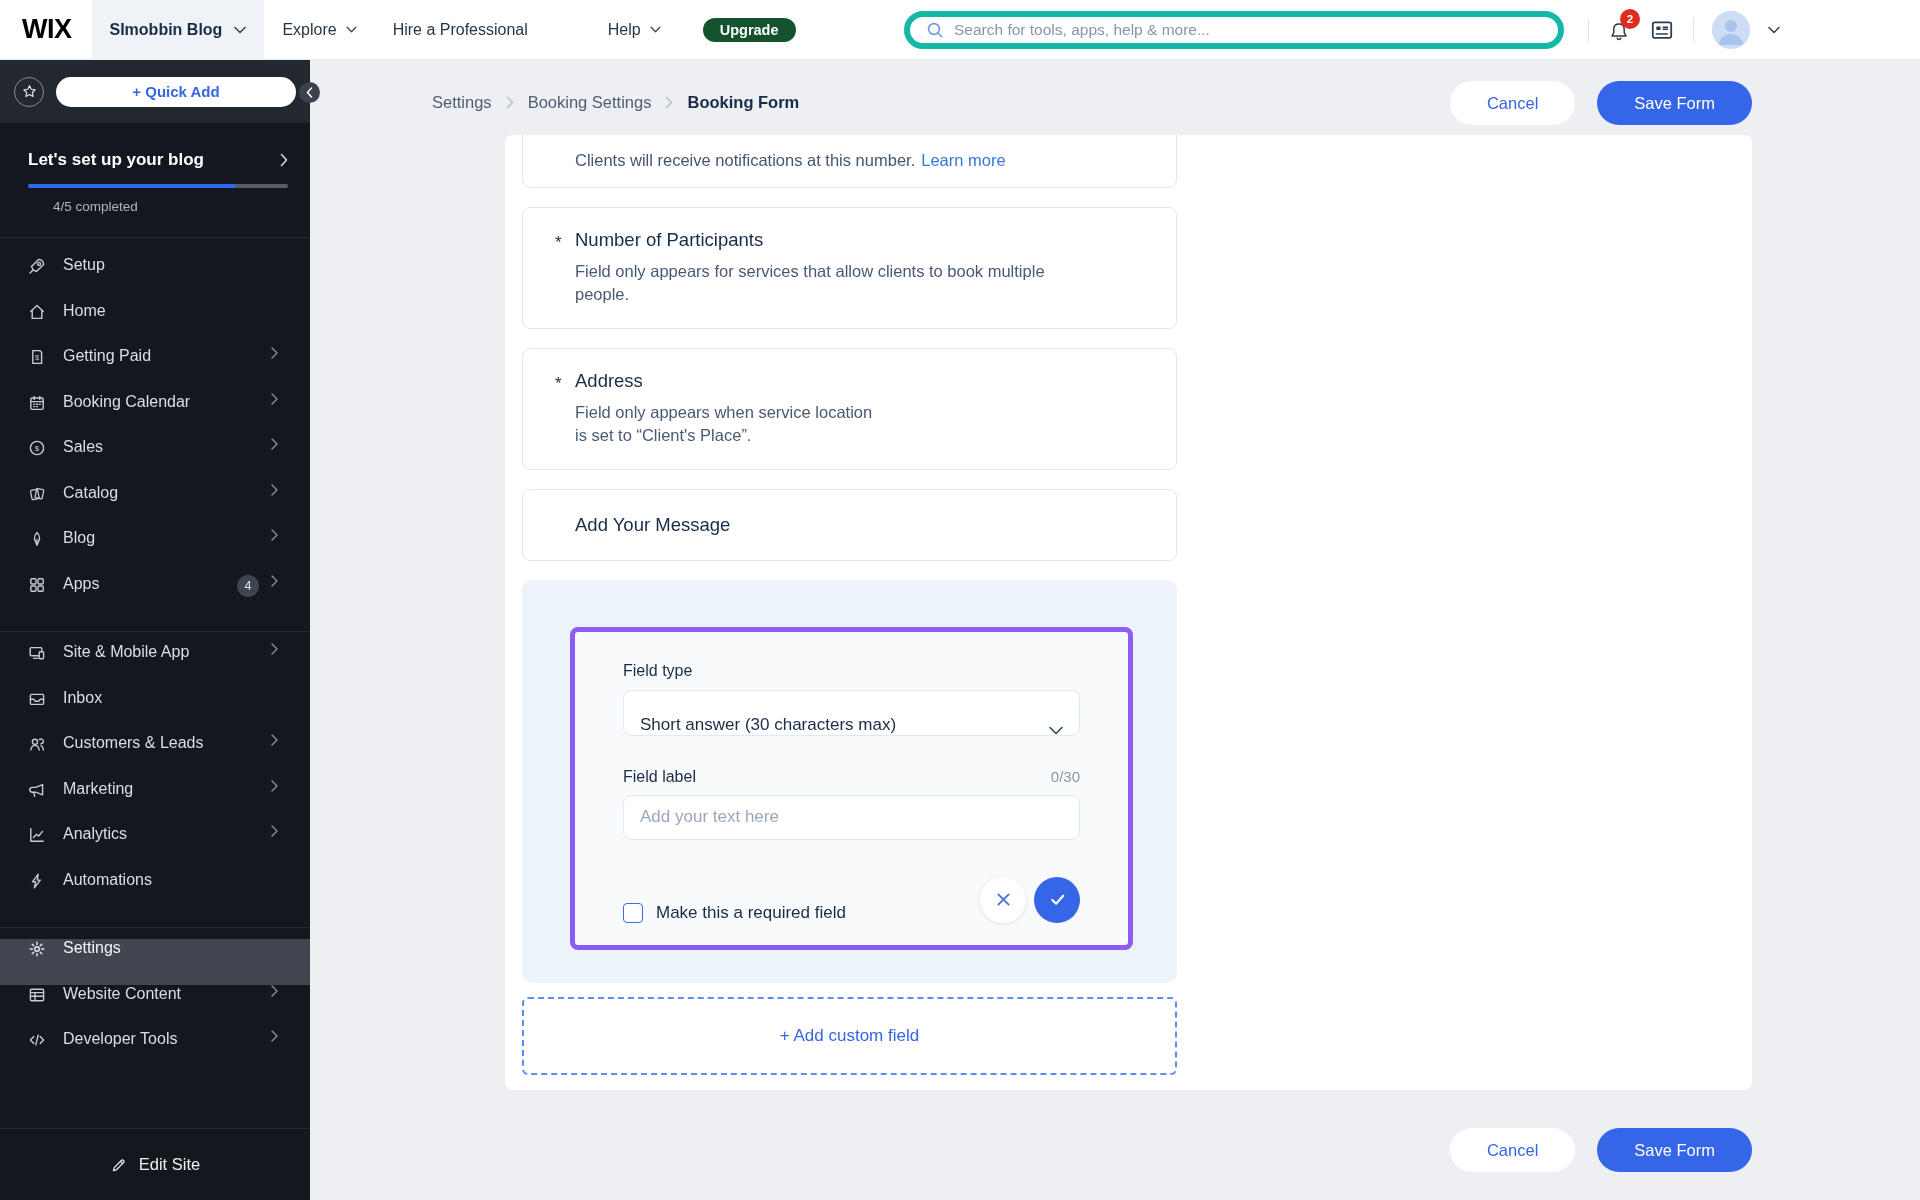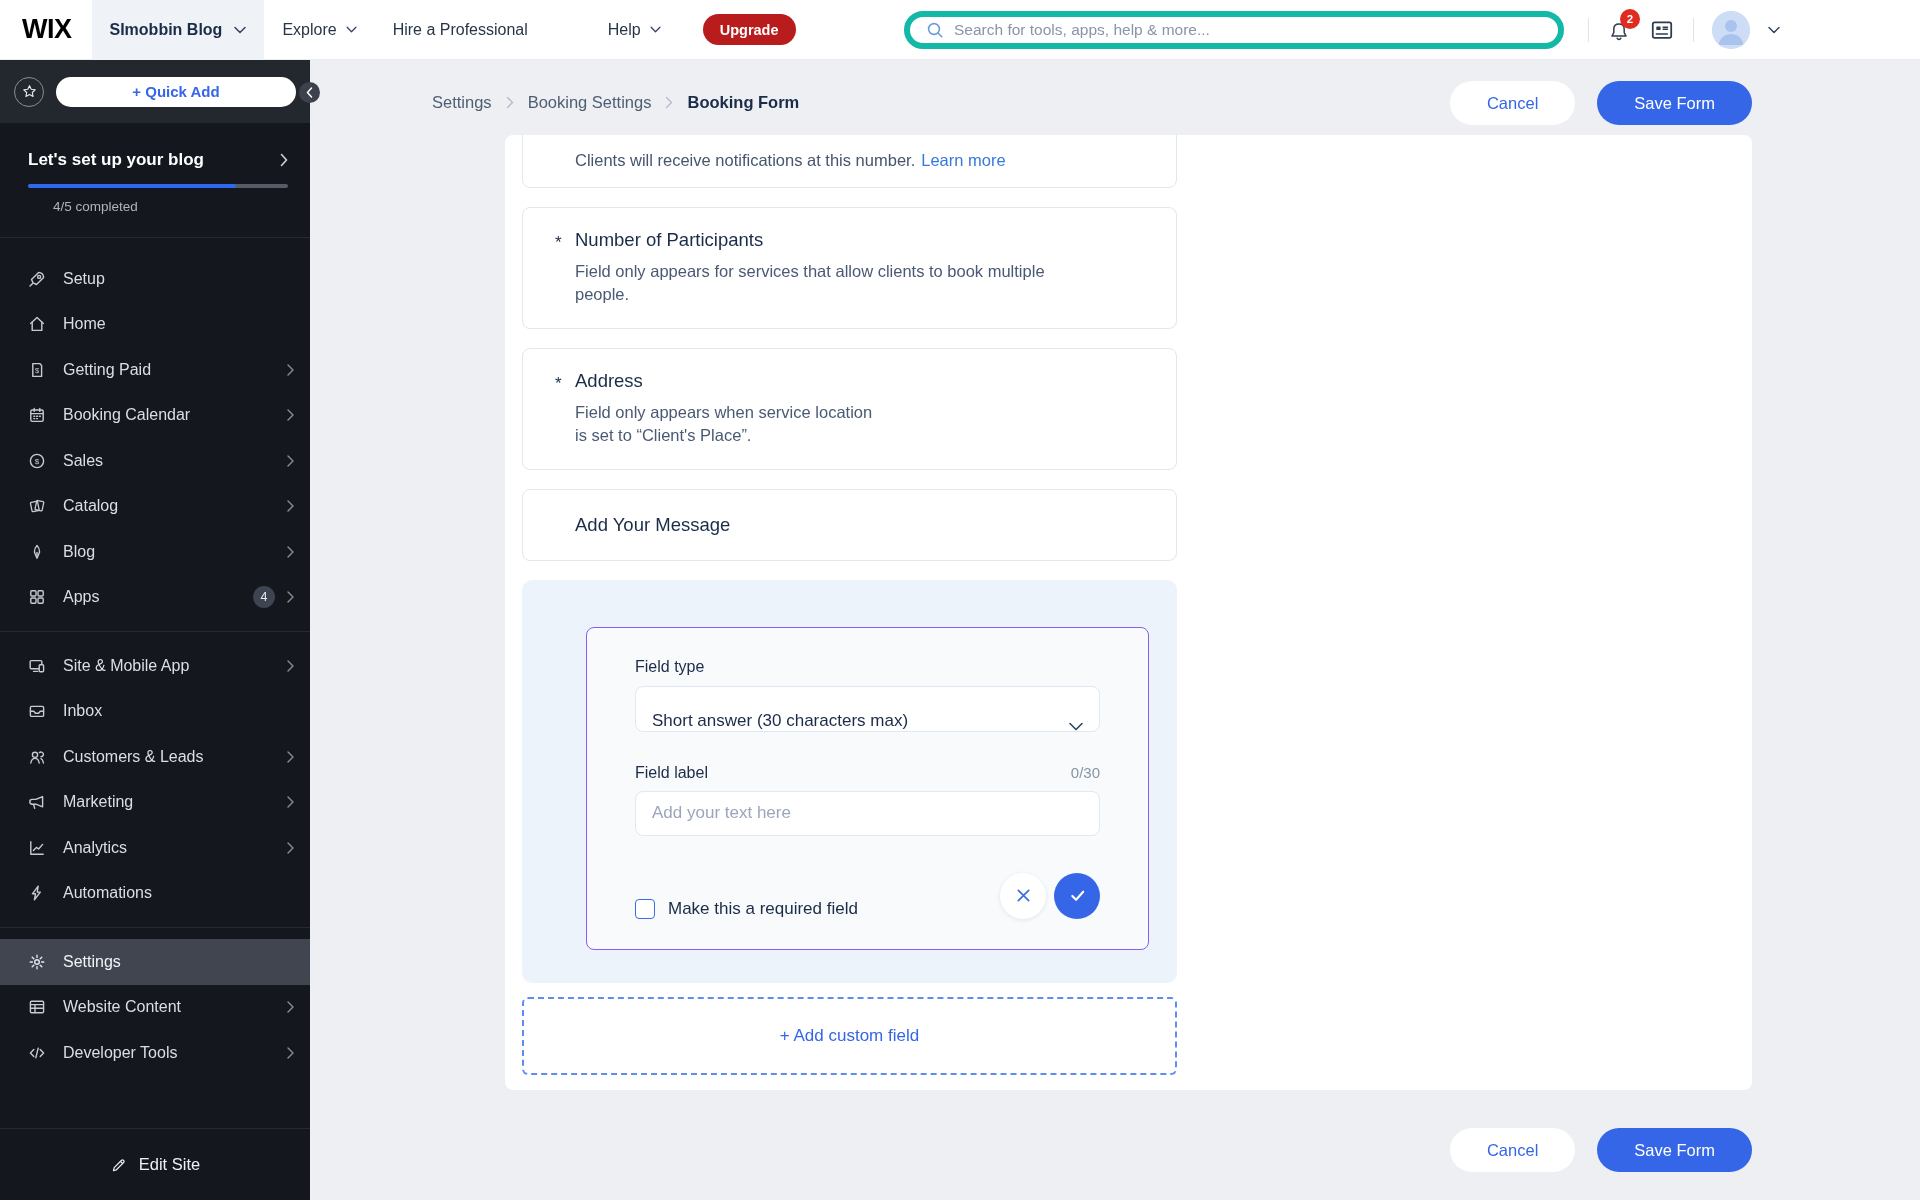--- a/index.html
+++ b/index.html
@@ -9,21 +9,21 @@
 
   
   .topbar { position:absolute; left:0; top:0; width:1920px; height:60px; background:#fff;
     border-bottom:1px solid #e8ebf0; display:flex; align-items:center; padding-right:140px; z-index:30; }
   .wix-logo { font-size:27px; font-weight:800; letter-spacing:-0.5px; color:#000; margin-left:22px; }
   .site-chip { height:60px; margin-left:20px; padding:0 18px; background:#eff2f6;
     display:flex; align-items:center; gap:12px; cursor:pointer; }
   .site-chip .name { font-size:16px; font-weight:700; color:#1a2c47; }
   .tnav { font-size:16px; color:#273646; display:flex; align-items:center; gap:9px; cursor:pointer; }
   .ml18{margin-left:18px;} .ml36{margin-left:36px;} .ml80{margin-left:80px;}
-  .upgrade { margin-left:42px; height:31px; padding:0 17px; border-radius:16px; background:#b91c1c;
+  .upgrade { margin-left:42px; height:24px; padding:0 17px; border-radius:16px; background:#14532d;
     color:#fff; font-size:14.5px; font-weight:700; display:flex; align-items:center; cursor:pointer; }
   .search { margin-left:auto; width:660px; height:38px; border:6px solid #14b8a6; border-radius:19px;
     background:#fff; display:flex; align-items:center; padding:0 16px; gap:10px; }
   .search input { border:none; outline:none; flex:1; font-size:15.5px; color:#33455e;
     font-family:inherit; background:transparent; }
   .search input::placeholder { color:#8795a8; }
   .top-icons { display:flex; align-items:center; margin-left:24px; gap:18px; }
   .vdiv { width:1px; height:24px; background:#dfe3ea; }
   .bell-wrap { position:relative; padding-top:4px; cursor:pointer; }
   .badge-red { position:absolute; top:-7px; right:-9px; min-width:20px; height:20px; border-radius:10px;
@@ -43,21 +43,21 @@
     background:#3c414b; display:flex; align-items:center; justify-content:center; cursor:pointer; z-index:40; }
   .banner { padding:27px 22px 0 28px; flex:none; }
   .banner-row { display:flex; align-items:center; justify-content:space-between; cursor:pointer;gap:25px; }
   .banner-title { font-size:17px; font-weight:700; color:#fff; }
   .ptrack { margin-top:14px; height:4px; border-radius:2px; background:#565b66; overflow:hidden; }
   .pfill { height:100%; background:#2e68f0; border-radius:2px; }
   .pcomplete { margin-top:11px; font-size:13.5px; color:#aeb4bd;margin-left:25px; }
   .sdiv { height:1px; background:#262b33; margin:11px 0; flex:none; }
   .banner .sdiv { margin:23px -22px 0 -28px; }
   .nav { padding-top:18px; flex:none; }
-  .nav-item { height:45.5px; display:flex; align-items:center; padding:0 16px 0 27px; cursor:pointer; }
+  .nav-item { height:45.5px; display:flex; padding:0 32px 0 27px; cursor:pointer; }
   .nav-item.active { background:#40454f; }
   .nicon { width:20px; height:20px; flex:none; display:flex; }
   .nlabel { margin-left:16px; font-size:16px; color:#dbdfe5; }
   .nav-item.active .nlabel { color:#f2f4f6; }
   .count-badge { margin-left:auto; margin-right:12px; width:22px; height:22px; border-radius:50%;
     background:#3d4452; color:#e8eaee; font-size:12.5px; display:flex; align-items:center; justify-content:center; }
   .nchev { margin-left:auto; display:flex; }
   .count-badge + .nchev { margin-left:0; }
   .side-bottom { margin-top:auto; flex:none; }
   .edit-site { height:71px; display:flex; align-items:center; justify-content:center; gap:11px;
@@ -82,22 +82,22 @@
   .card { border:1px solid #e2e6ed; border-radius:8px; background:#fff; margin-bottom:19px;
     position:relative; padding:21px 30px 21px 52px; }
   .card.clipped { margin-top:-47px; height:100px; display:flex; align-items:flex-end; padding-bottom:17px; }
   .note-line { font-size:16.5px; color:#45566d; }
   .link { color:#3579dd; cursor:pointer; margin-left:6px; }
   .req-star { position:absolute; left:32px; top:25px; font-size:17px; color:#1a2c47; }
   .card-title { font-size:18.5px; color:#1a2c47; }
   .card-desc { margin-top:9px; font-size:16.5px; color:#4a5a72; line-height:1.42; }
 
   .editor { margin-top:19px; width:655px; height:403px; background:#edf3fa; border-radius:10px; position:relative; }
-  .editor-card { position:absolute; left:64px; top:47px; width:563px; height:323px; background:#f8fafc;
-    border:1px solid #8b5cf6; border-radius:8px; padding:30px 48px 0 48px; }
+  .editor-card { position:absolute; left:48px; top:47px; width:563px; height:323px; background:#f8fafc;
+    border:5px solid #8b5cf6; border-radius:8px; padding:30px 48px 0 48px; }
   .f-label { font-size:16px; color:#1a2c47; }
   .select { margin-top:10px; height:46px; background:#fff; border:1px solid #dfe8f6; border-radius:8px;
     display:flex; align-items:flex-end; justify-content:space-between; padding:0 16px; cursor:pointer; }
   .select .sel-val { font-size:17px; color:#1a2c47; }
   .label-row { margin-top:32px; display:flex; align-items:center; justify-content:space-between; }
   .counter { font-size:15px; color:#8795a8; }
   .text-input { margin-top:9px; width:100%; height:45px; background:#fff; border:1px solid #dfe8f6;
     border-radius:8px; padding:0 16px; font-size:17px; color:#1a2c47; font-family:inherit; outline:none; }
   .text-input::placeholder { color:#9aa7bb; }
   .cbx-row { margin-top:37px; display:flex; align-items:flex-end; }

